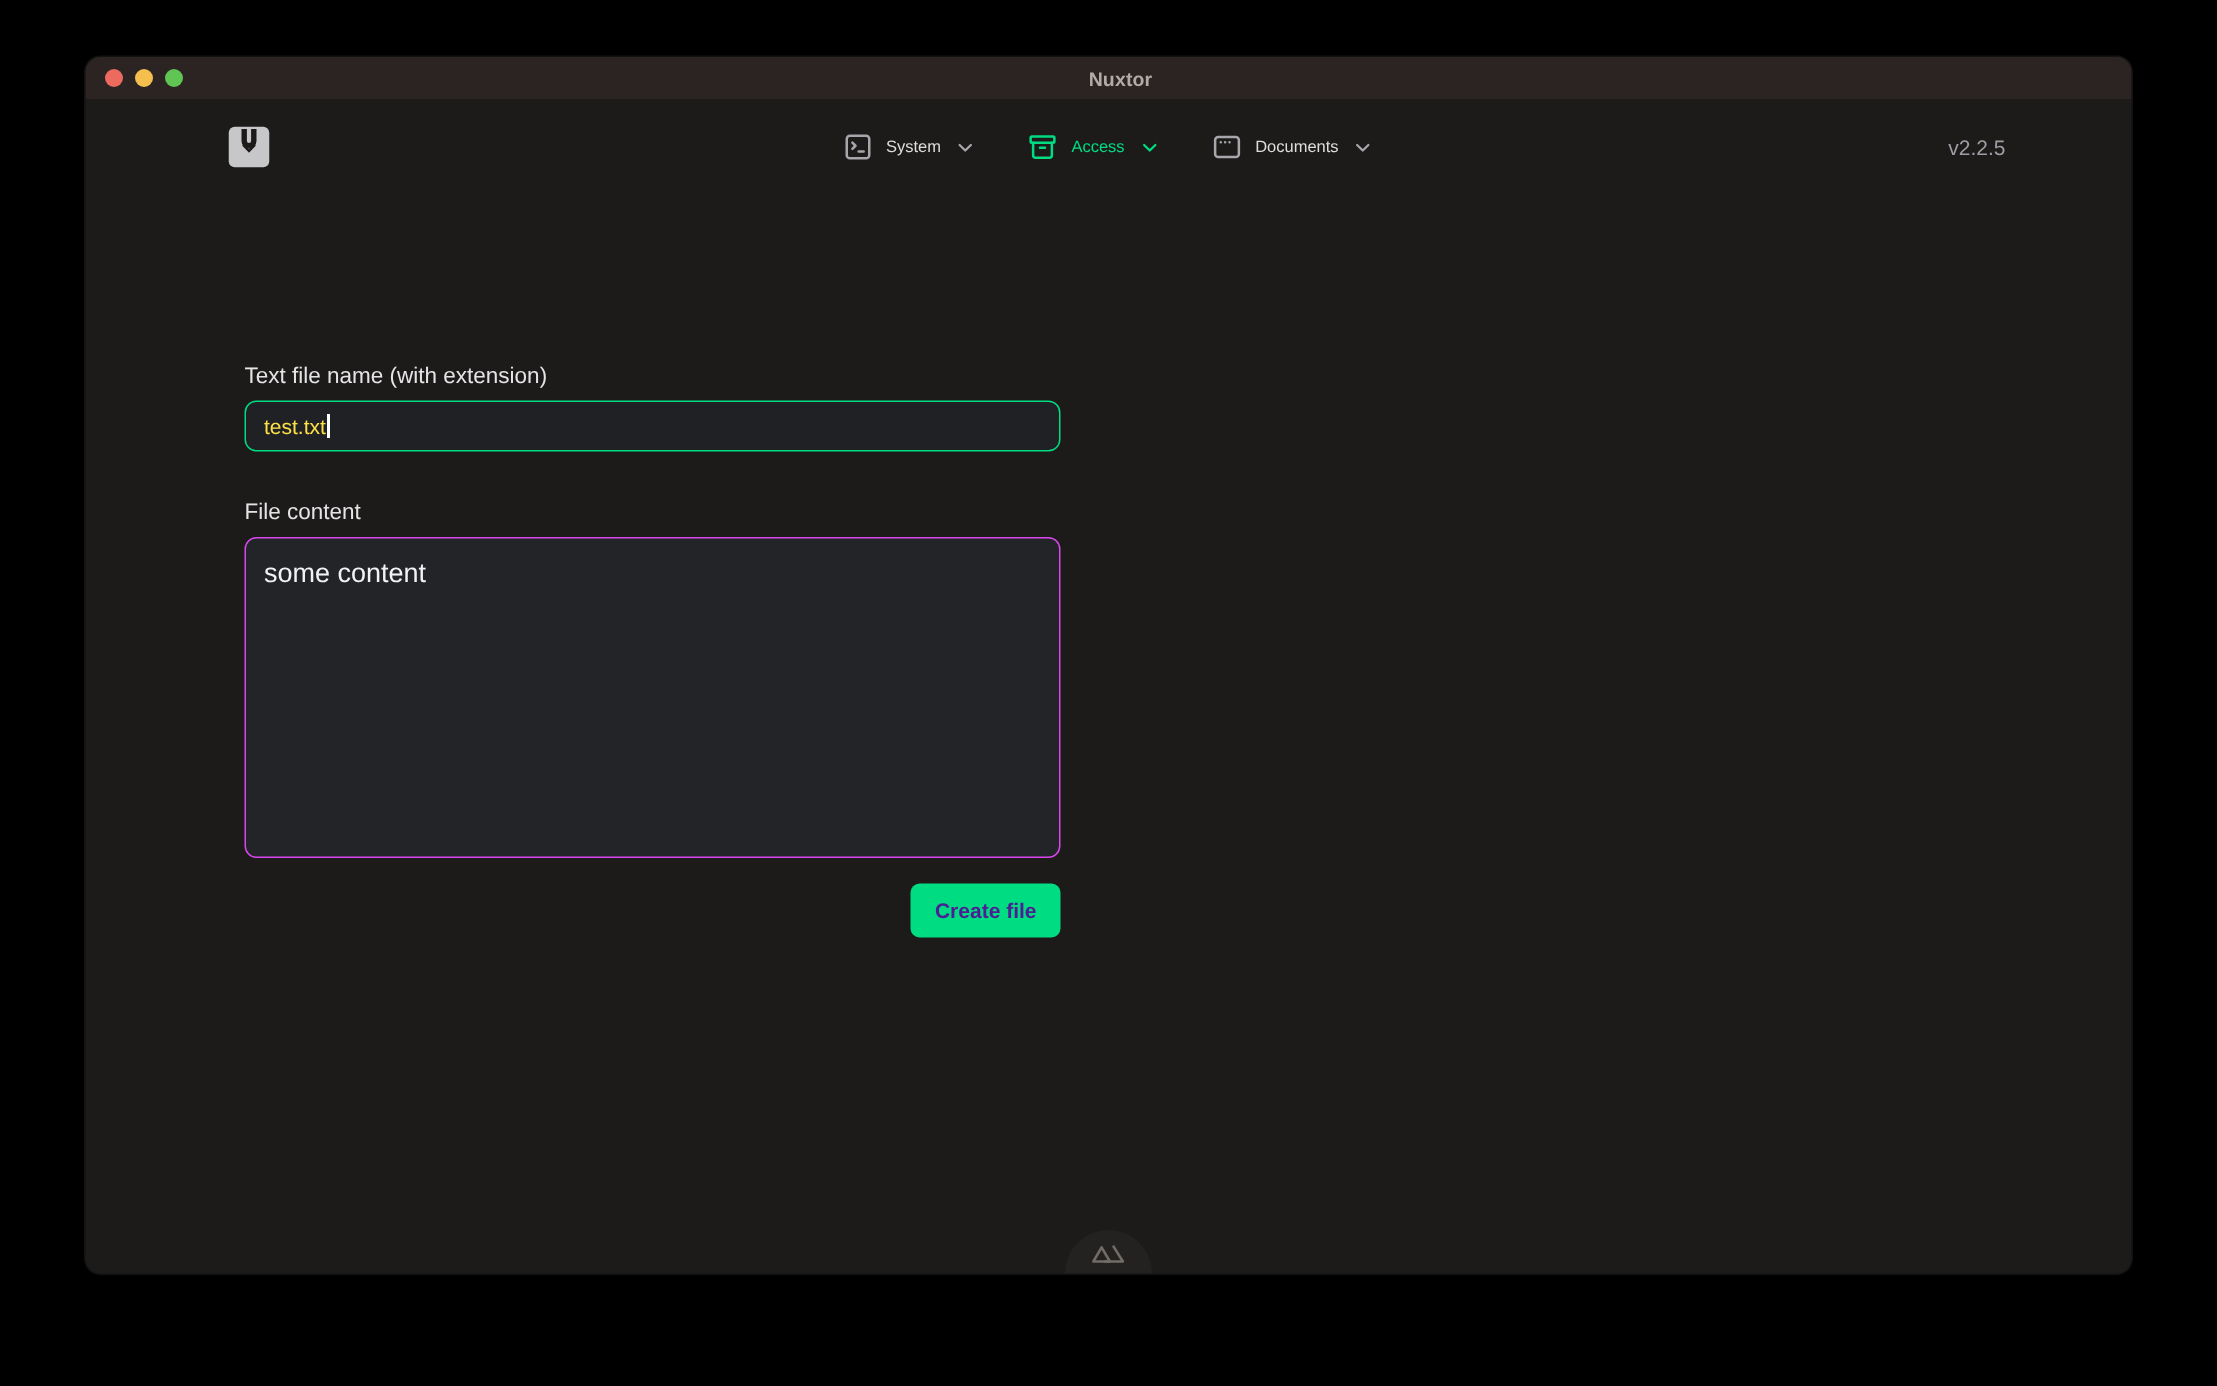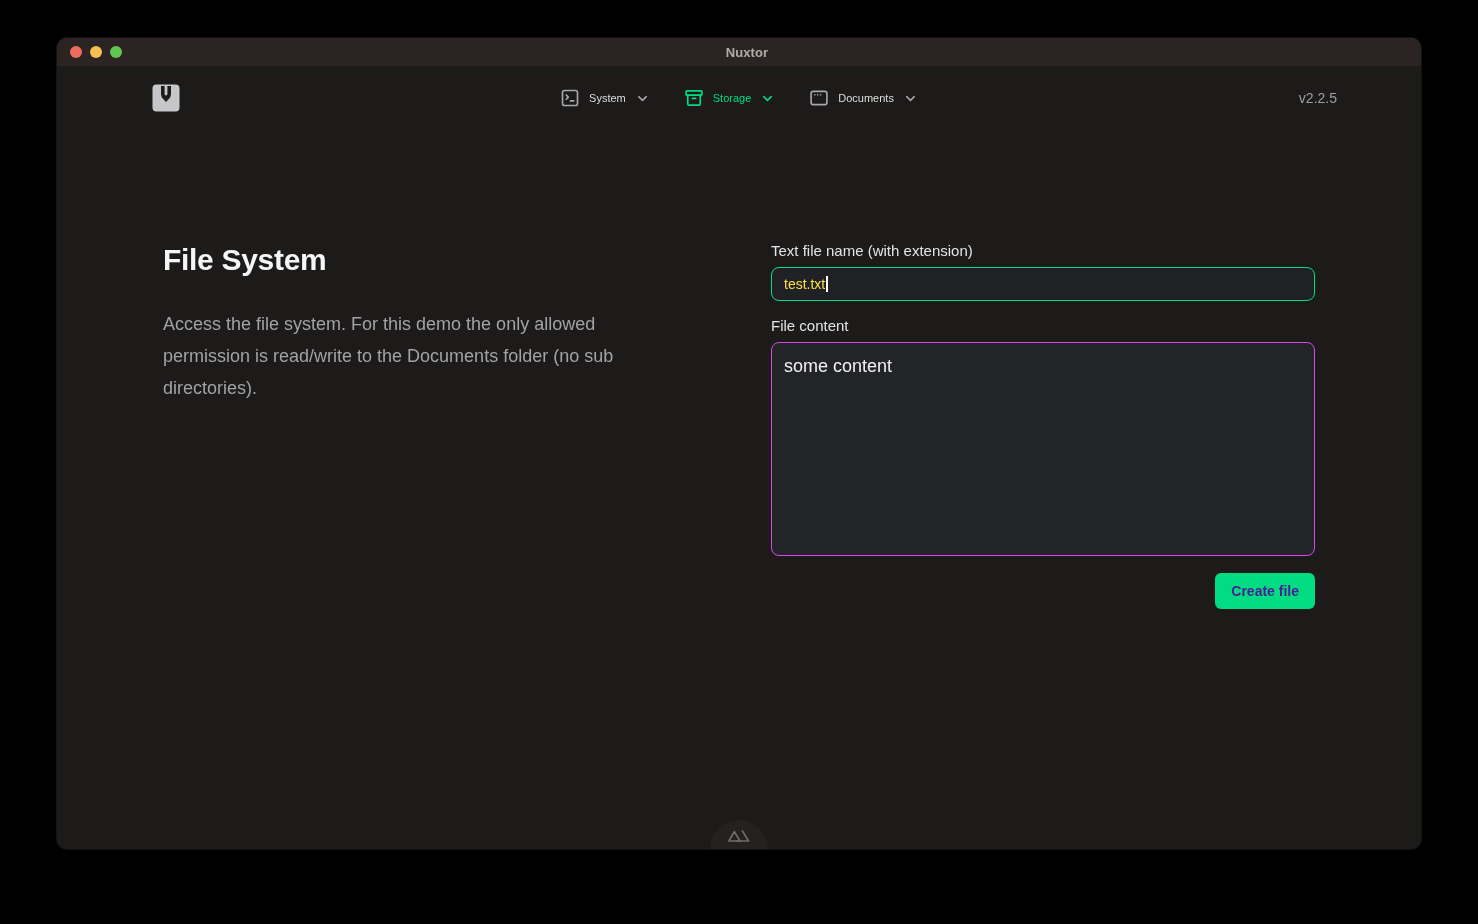--- a/index.html
+++ b/index.html
@@ -38,21 +38,21 @@
     letter-spacing:-.3px; margin-bottom:30px; }
   .page-desc { font-size:18px; line-height:32px; color:#a2a2a8; max-width:502px; }
 
   .field-label { display:block; font-size:15px; color:#e4e4e7; margin-bottom:8px; }
   .text-input { height:34px; border:1.5px solid #00dc82; border-radius:8px;
     background:#202124; display:flex; align-items:center; padding:0 12px;
     font-size:14px; color:#fde047; cursor:text; }
   .caret { display:inline-block; width:1.5px; height:16px; background:#fff;
     margin-left:1px; animation:blink 1s steps(1) infinite; }
   @keyframes blink { 50% { opacity:0; } }
-  .label-2 { margin-top:16px; }
+  .label-2 { margin-top:32px; }
   .content-area { width:100%; height:214px; background:#232428;
     border:1px solid #d946ef; border-radius:8px; padding:10px 12px;
     font-family:"Liberation Sans","DejaVu Sans",sans-serif;
     font-size:18px; line-height:1.5; color:#f2f2f4; resize:none; outline:none; display:block; }
   .button-row { display:flex; justify-content:flex-end; margin-top:17px; }
   .primary-btn { background:#00dc82; color:#4c1d95; border:none; border-radius:6px;
     height:36px; padding:0 16px; font-size:14px; font-weight:600; cursor:pointer;
     font-family:"Liberation Sans","DejaVu Sans",sans-serif; }
 
   
@@ -96,21 +96,21 @@
           <polyline points="6 9 12 15 18 9"></polyline>
         </svg>
       </div>
 
       <div class="nav-item active">
         <svg width="20" height="20" viewBox="0 0 24 24" fill="none" stroke-width="2" stroke-linecap="round" stroke-linejoin="round">
           <rect x="2.5" y="3.5" width="19" height="5" rx="1"></rect>
           <path d="M4.5 8.5v10a2 2 0 0 0 2 2h11a2 2 0 0 0 2-2v-10"></path>
           <path d="M10 12.5h4"></path>
         </svg>
-        <span>Storage</span>
+        <span>Access</span>
         <svg class="chev" width="15" height="15" viewBox="0 0 24 24" fill="none" stroke-width="2.4" stroke-linecap="round" stroke-linejoin="round">
           <polyline points="6 9 12 15 18 9"></polyline>
         </svg>
       </div>
 
       <div class="nav-item">
         <svg width="20" height="20" viewBox="0 0 24 24" fill="none" stroke-width="2" stroke-linecap="round" stroke-linejoin="round">
           <rect x="2.5" y="4" width="19" height="16" rx="2.5"></rect>
           <path d="M7 8.2h.01M10.5 8.2h.01M14 8.2h.01"></path>
         </svg>
@@ -118,24 +118,20 @@
         <svg class="chev" width="15" height="15" viewBox="0 0 24 24" fill="none" stroke-width="2.4" stroke-linecap="round" stroke-linejoin="round">
           <polyline points="6 9 12 15 18 9"></polyline>
         </svg>
       </div>
     </div>
 
     <div class="version">v2.2.5</div>
   </div>
 
   <div class="main">
-    <div>
-      <h1 class="page-title">File System</h1>
-      <p class="page-desc">Access the file system. For this demo the only allowed permission is read/write to the Documents folder (no sub directories).</p>
-    </div>
 
     <div>
       <label class="field-label">Text file name (with extension)</label>
       <div class="text-input">
         <span>test.txt</span>
           <span class="caret"></span>
       </div>
 
       <label class="field-label label-2">File content</label>
       <textarea class="content-area" spellcheck="false" style="">some content</textarea>

